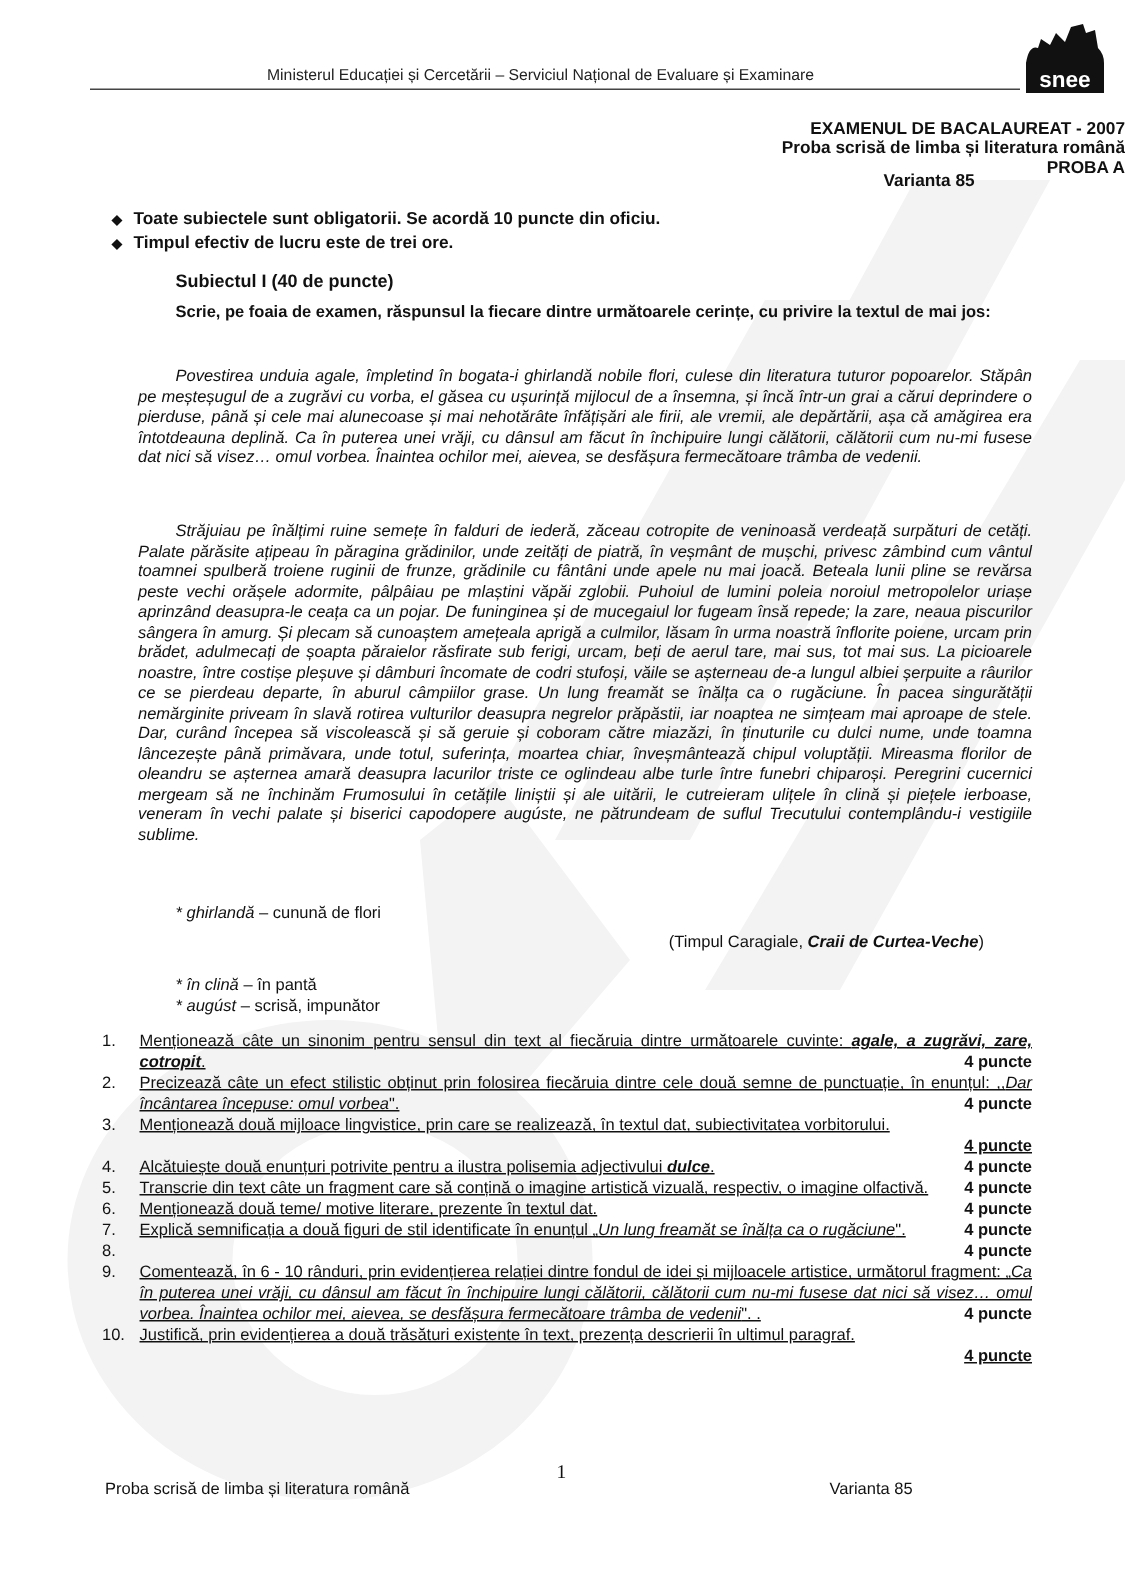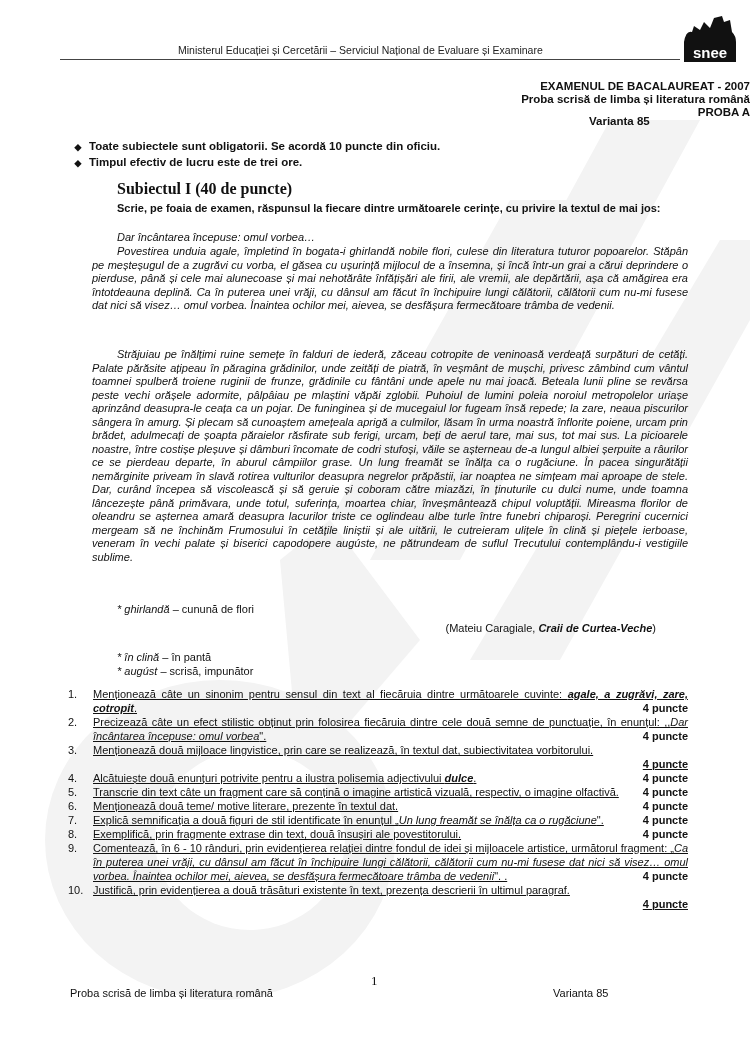--- a/index.html
+++ b/index.html
@@ -7,21 +7,21 @@
          font-family:"Liberation Sans", sans-serif; color:#111; }
   .wm { position:absolute; left:0; top:0; width:750px; height:1061px; z-index:0; pointer-events:none; }
   .page { position:absolute; left:0; top:0; width:750px; height:929px; z-index:1; }
   .hdr { position:absolute; left:178px; top:44px; font-size:10.5px; color:#222; }
   .hdr-line { position:absolute; left:60px; top:59px; width:620px; height:1px; background:#444; }
   .logo { position:absolute; left:680px; top:12px; width:58px; height:50px; }
   .title { position:absolute; left:0; width:750px; text-align:right; font-weight:bold; font-size:11.5px; line-height:14px; }
   .variant { position:absolute; left:589px; top:115px; font-weight:bold; font-size:11.5px; }
   .bul { position:absolute; left:67px; font-size:11.5px; font-weight:bold;text-align:center; }
   .bul .dot { display:inline-block; width:22px; font-size:9px; }
-  .subj { position:absolute; left:117px; top:180px; font-size:16px; font-weight:bold;font-family:Liberation Serif, serif; }
+  .subj { position:absolute; left:117px; top:180px; font-size:12px; font-weight:bold; }
   .req { position:absolute; left:92px; top:201px; width:596px; font-size:11px; font-weight:bold; line-height:14.5px; text-align:justify; text-indent:25px; }
   .txt { position:absolute; left:92px; width:596px; font-size:11px; font-style:italic; line-height:13.5px; text-align:justify; text-indent:25px; }
   .src { position:absolute; right:94px; top:622px; font-size:11px; }
   .src b { font-style:italic; }
   .gloss { position:absolute; left:117px; font-size:11px; line-height:13.5px; }
   .items { position:absolute; left:68px; top:687px; width:620px; font-size:11px; line-height:14px; }
   .item { display:flex; margin:0; }
   .item .num { width:25px; flex:none; }
   .item .body { flex:1; text-align:justify;text-decoration:underline; }
   .pts { font-weight:bold; float:right; }
@@ -62,26 +62,25 @@
   <div class="bul" style="top:140px">
     <span class="dot">◆</span><span>Toate subiectele sunt obligatorii. Se acordă 10 puncte din oficiu.</span>
   </div>
   <div class="bul" style="top:156px">
     <span class="dot">◆</span><span>Timpul efectiv de lucru este de trei ore.</span>
   </div>
 
   <div class="subj">Subiectul I (40 de puncte)</div>
   <div class="req">Scrie, pe foaia de examen, răspunsul la fiecare dintre următoarele cerințe, cu privire la textul de mai jos:</div>
 
-  <div class="txt" style="top:231px">Dar încântarea începuse: omul vorbea…</div>
   <div class="txt" style="top:245px">Povestirea unduia agale, împletind în bogata-i ghirlandă nobile flori, culese din literatura tuturor popoarelor. Stăpân pe meșteșugul de a zugrăvi cu vorba, el găsea cu ușurință mijlocul de a însemna, și încă într-un grai a cărui deprindere o pierduse, până și cele mai alunecoase și mai nehotărâte înfățișări ale firii, ale vremii, ale depărtării, așa că amăgirea era întotdeauna deplină. Ca în puterea unei vrăji, cu dânsul am făcut în închipuire lungi călătorii, călătorii cum nu-mi fusese dat nici să visez… omul vorbea. Înaintea ochilor mei, aievea, se desfășura fermecătoare trâmba de vedenii.</div>
   <div class="txt" style="top:348px">Străjuiau pe înălțimi ruine semețe în falduri de iederă, zăceau cotropite de veninoasă verdeață surpături de cetăți. Palate părăsite ațipeau în păragina grădinilor, unde zeități de piatră, în veșmânt de mușchi, privesc zâmbind cum vântul toamnei spulberă troiene ruginii de frunze, grădinile cu fântâni unde apele nu mai joacă. Beteala lunii pline se revărsa peste vechi orășele adormite, pâlpâiau pe mlaștini văpăi zglobii. Puhoiul de lumini poleia noroiul metropolelor uriașe aprinzând deasupra-le ceața ca un pojar. De funinginea și de mucegaiul lor fugeam însă repede; la zare, neaua piscurilor sângera în amurg. Și plecam să cunoaștem amețeala aprigă a culmilor, lăsam în urma noastră înflorite poiene, urcam prin brădet, adulmecați de șoapta păraielor răsfirate sub ferigi, urcam, beți de aerul tare, mai sus, tot mai sus. La picioarele noastre, între costișe pleșuve și dâmburi încomate de codri stufoși, văile se așterneau de-a lungul albiei șerpuite a râurilor ce se pierdeau departe, în aburul câmpiilor grase. Un lung freamăt se înălța ca o rugăciune. În pacea singurătății nemărginite priveam în slavă rotirea vulturilor deasupra negrelor prăpăstii, iar noaptea ne simțeam mai aproape de stele. Dar, curând începea să viscolească și să geruie și coboram către miazăzi, în ținuturile cu dulci nume, unde toamna lâncezește până primăvara, unde totul, suferința, moartea chiar, înveșmântează chipul voluptății. Mireasma florilor de oleandru se așternea amară deasupra lacurilor triste ce oglindeau albe turle între funebri chiparoși. Peregrini cucernici mergeam să ne închinăm Frumosului în cetățile liniștii și ale uitării, le cutreieram ulițele în clină și piețele ierboase, veneram în vechi palate și biserici capodopere augúste, ne pătrundeam de suflul Trecutului contemplându-i vestigiile sublime.</div>
 
   <div class="src">
-    <span>(Mateiu Caragiale, </span><b>Craii de Curtea-Veche</b><span>)</span>
+    <span>(Timpul Caragiale, </span><b>Craii de Curtea-Veche</b><span>)</span>
   </div>
 
   <div class="gloss" style="top:603px"><i>* ghirlandă</i><span> – cunună de flori</span></div>
   <div class="gloss" style="top:651px"><i>* în clină</i><span> – în pantă</span></div>
   <div class="gloss" style="top:665px"><i>* augúst</i><span> – scrisă, impunător</span></div>
 
   <div class="items">
     <div class="item">
       <span class="num">1.</span>
       <div class="body"><span>Menționează câte un sinonim pentru sensul din text al fiecăruia dintre următoarele cuvinte: </span><b><i>agale, a zugrăvi, zare, cotropit</i></b><span>.</span><span class="pts">4 puncte</span></div>
@@ -105,21 +104,21 @@
     <div class="item">
       <span class="num">6.</span>
       <div class="body"><span>Menționează două teme/ motive literare, prezente în textul dat.</span><span class="pts">4 puncte</span></div>
     </div>
     <div class="item">
       <span class="num">7.</span>
       <div class="body"><span>Explică semnificația a două figuri de stil identificate în enunțul „</span><i>Un lung freamăt se înălța ca o rugăciune</i><span>".</span><span class="pts">4 puncte</span></div>
     </div>
     <div class="item">
       <span class="num">8.</span>
-      <div class="body"><span>Exemplifică, prin fragmente extrase din text, două însușiri ale povestitorului.</span><span class="pts">4 puncte</span></div>
+      <div class="body"><span class="pts">4 puncte</span></div>
     </div>
     <div class="item">
       <span class="num">9.</span>
       <div class="body"><span>Comentează, în 6 - 10 rânduri, prin evidențierea relației dintre fondul de idei și mijloacele artistice, următorul fragment: „</span><i>Ca în puterea unei vrăji, cu dânsul am făcut în închipuire lungi călătorii, călătorii cum nu-mi fusese dat nici să visez… omul vorbea. Înaintea ochilor mei, aievea, se desfășura fermecătoare trâmba de vedenii</i><span>".  .</span><span class="pts">4 puncte</span></div>
     </div>
     <div class="item">
       <span class="num">10.</span>
       <div class="body"><span>Justifică, prin evidențierea a două trăsături existente în text, prezența descrierii în ultimul paragraf.</span><div class="ptsline">4 puncte</div></div>
     </div>
   </div>

